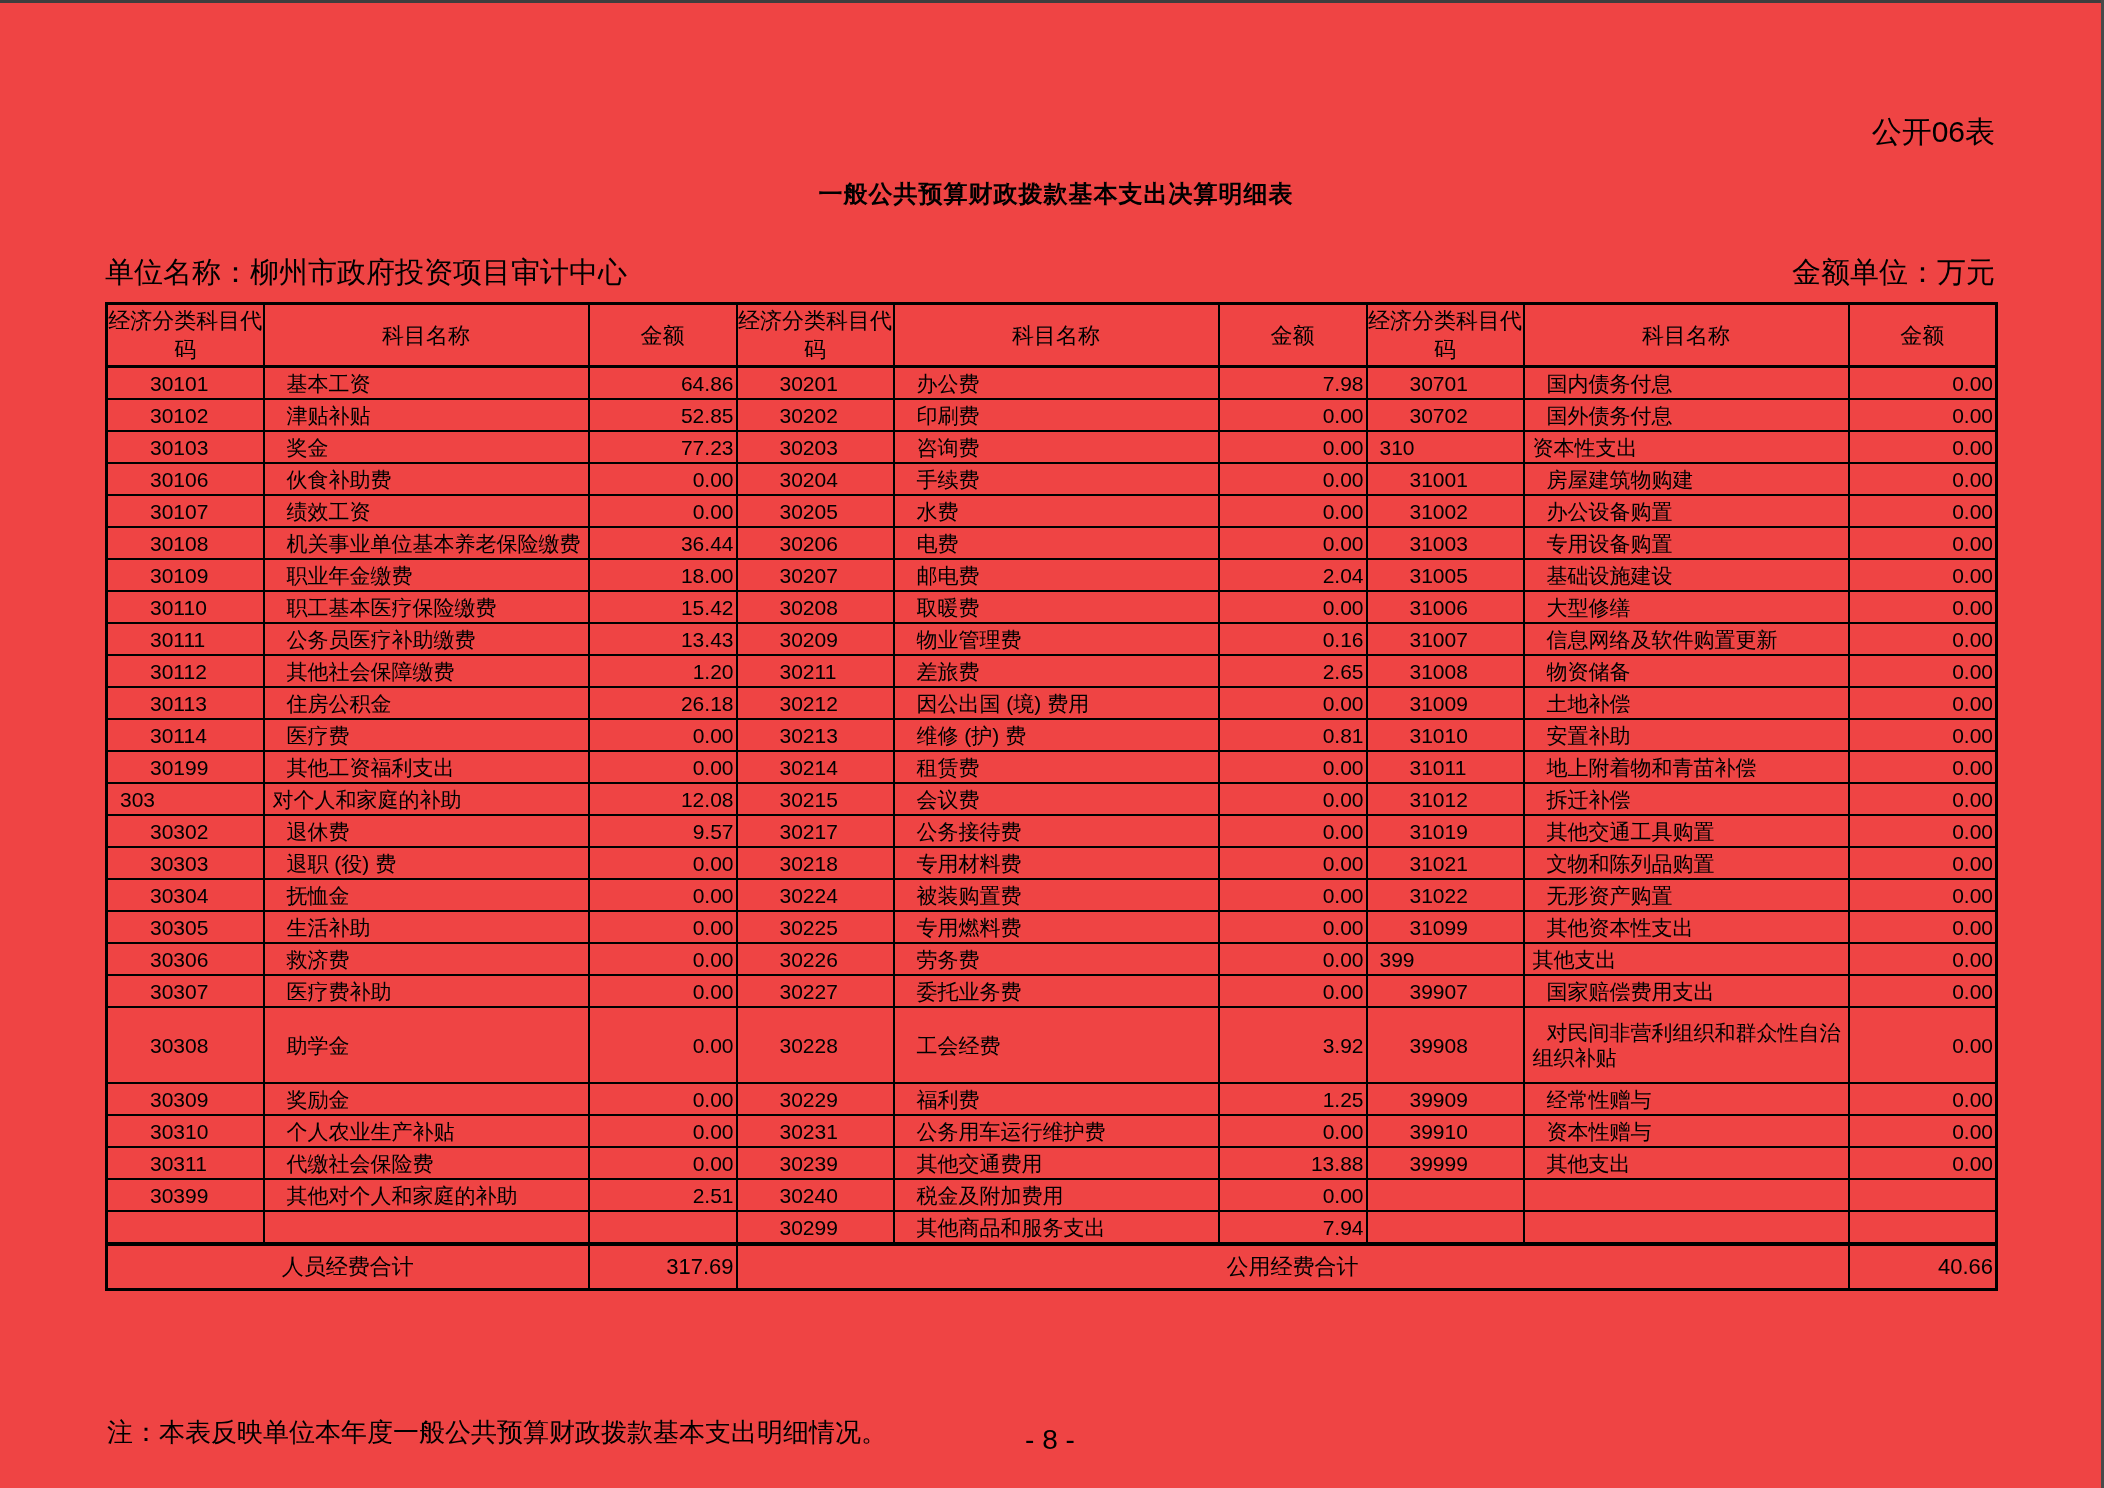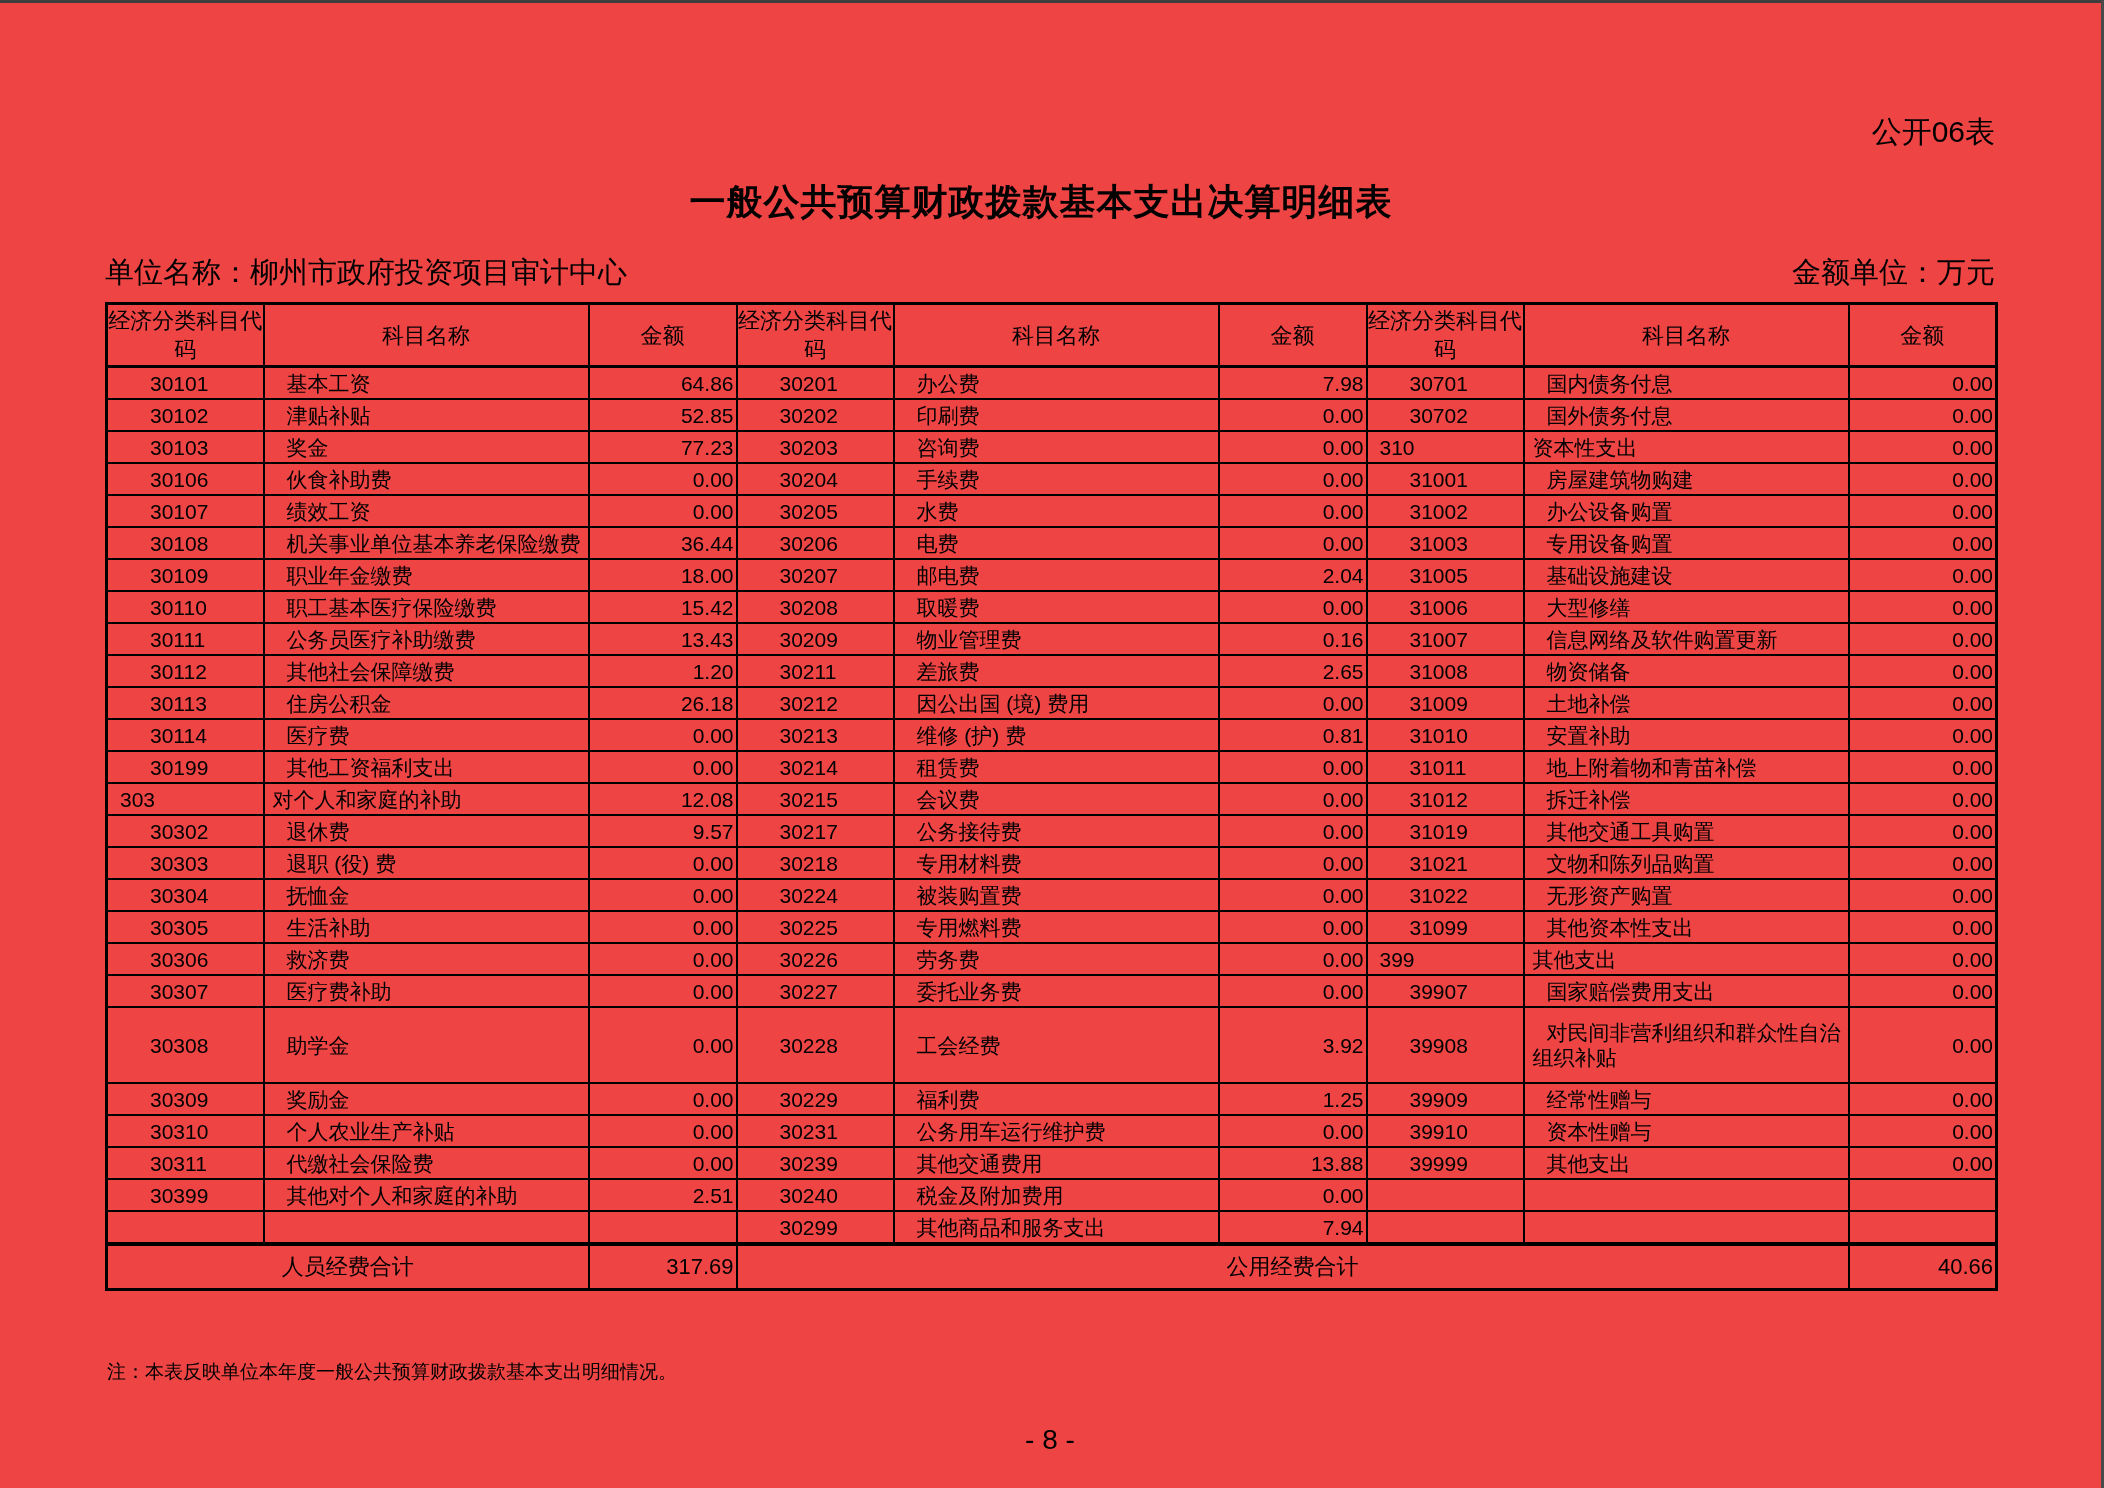--- a/index.html
+++ b/index.html
@@ -18,22 +18,22 @@
   }
   
   .edge-top    { position: absolute; top: 0; left: 0; width: 2104px; height: 3px;  background: #3e3e3e; }
   .edge-right  { position: absolute; top: 0; right: 0; width: 3px;  height: 1488px; background: #4a4a4a; }
 
   .form-label {
     position: absolute; top: 114px; left: 105px; width: 1890px;
     text-align: right; font-size: 30px; line-height: 36px;
   }
   .doc-title {
-    position: absolute; top: 178px; left: 96px; width: 1890px;
-    text-align: center; font-size: 36px; font-weight: bold; letter-spacing: 1px;
+    position: absolute; top: 178px; left: 111px; width: 1890px;
+    text-align: center; font-size: 24px; font-weight: bold; letter-spacing: 1px;
   }
   .meta-row {
     position: absolute; top: 254px; left: 105px; width: 1890px;
     display: flex; justify-content: space-between;
     font-size: 29px; line-height: 36px;
   }
 
   table.budget {
     position: absolute; top: 302px; left: 105px; width: 1890px;
     border-collapse: collapse; table-layout: fixed;
@@ -70,22 +70,22 @@
   .budget tfoot td {
     height: 42px;
     font-size: 22px;
     padding: 0;
     border-top: 4px solid #000;
   }
   .budget tfoot td.total-label { text-align: center; }
   .budget tfoot td.amount { text-align: right; padding-right: 2px; padding-left: 44px; }
 
   .footnote {
-    position: absolute; top: 1356px; left: 107px;
-    font-size: 19px; line-height: 32px;
+    position: absolute; top: 1416px; left: 107px;
+    font-size: 26px; line-height: 32px;
   }
   .page-number {
     position: absolute; top: 1424px; left: 105px; width: 1890px;
     text-align: center; font-size: 28px;
   }
 </style>
 </head>
 <body>
 
 <div class="screen">

